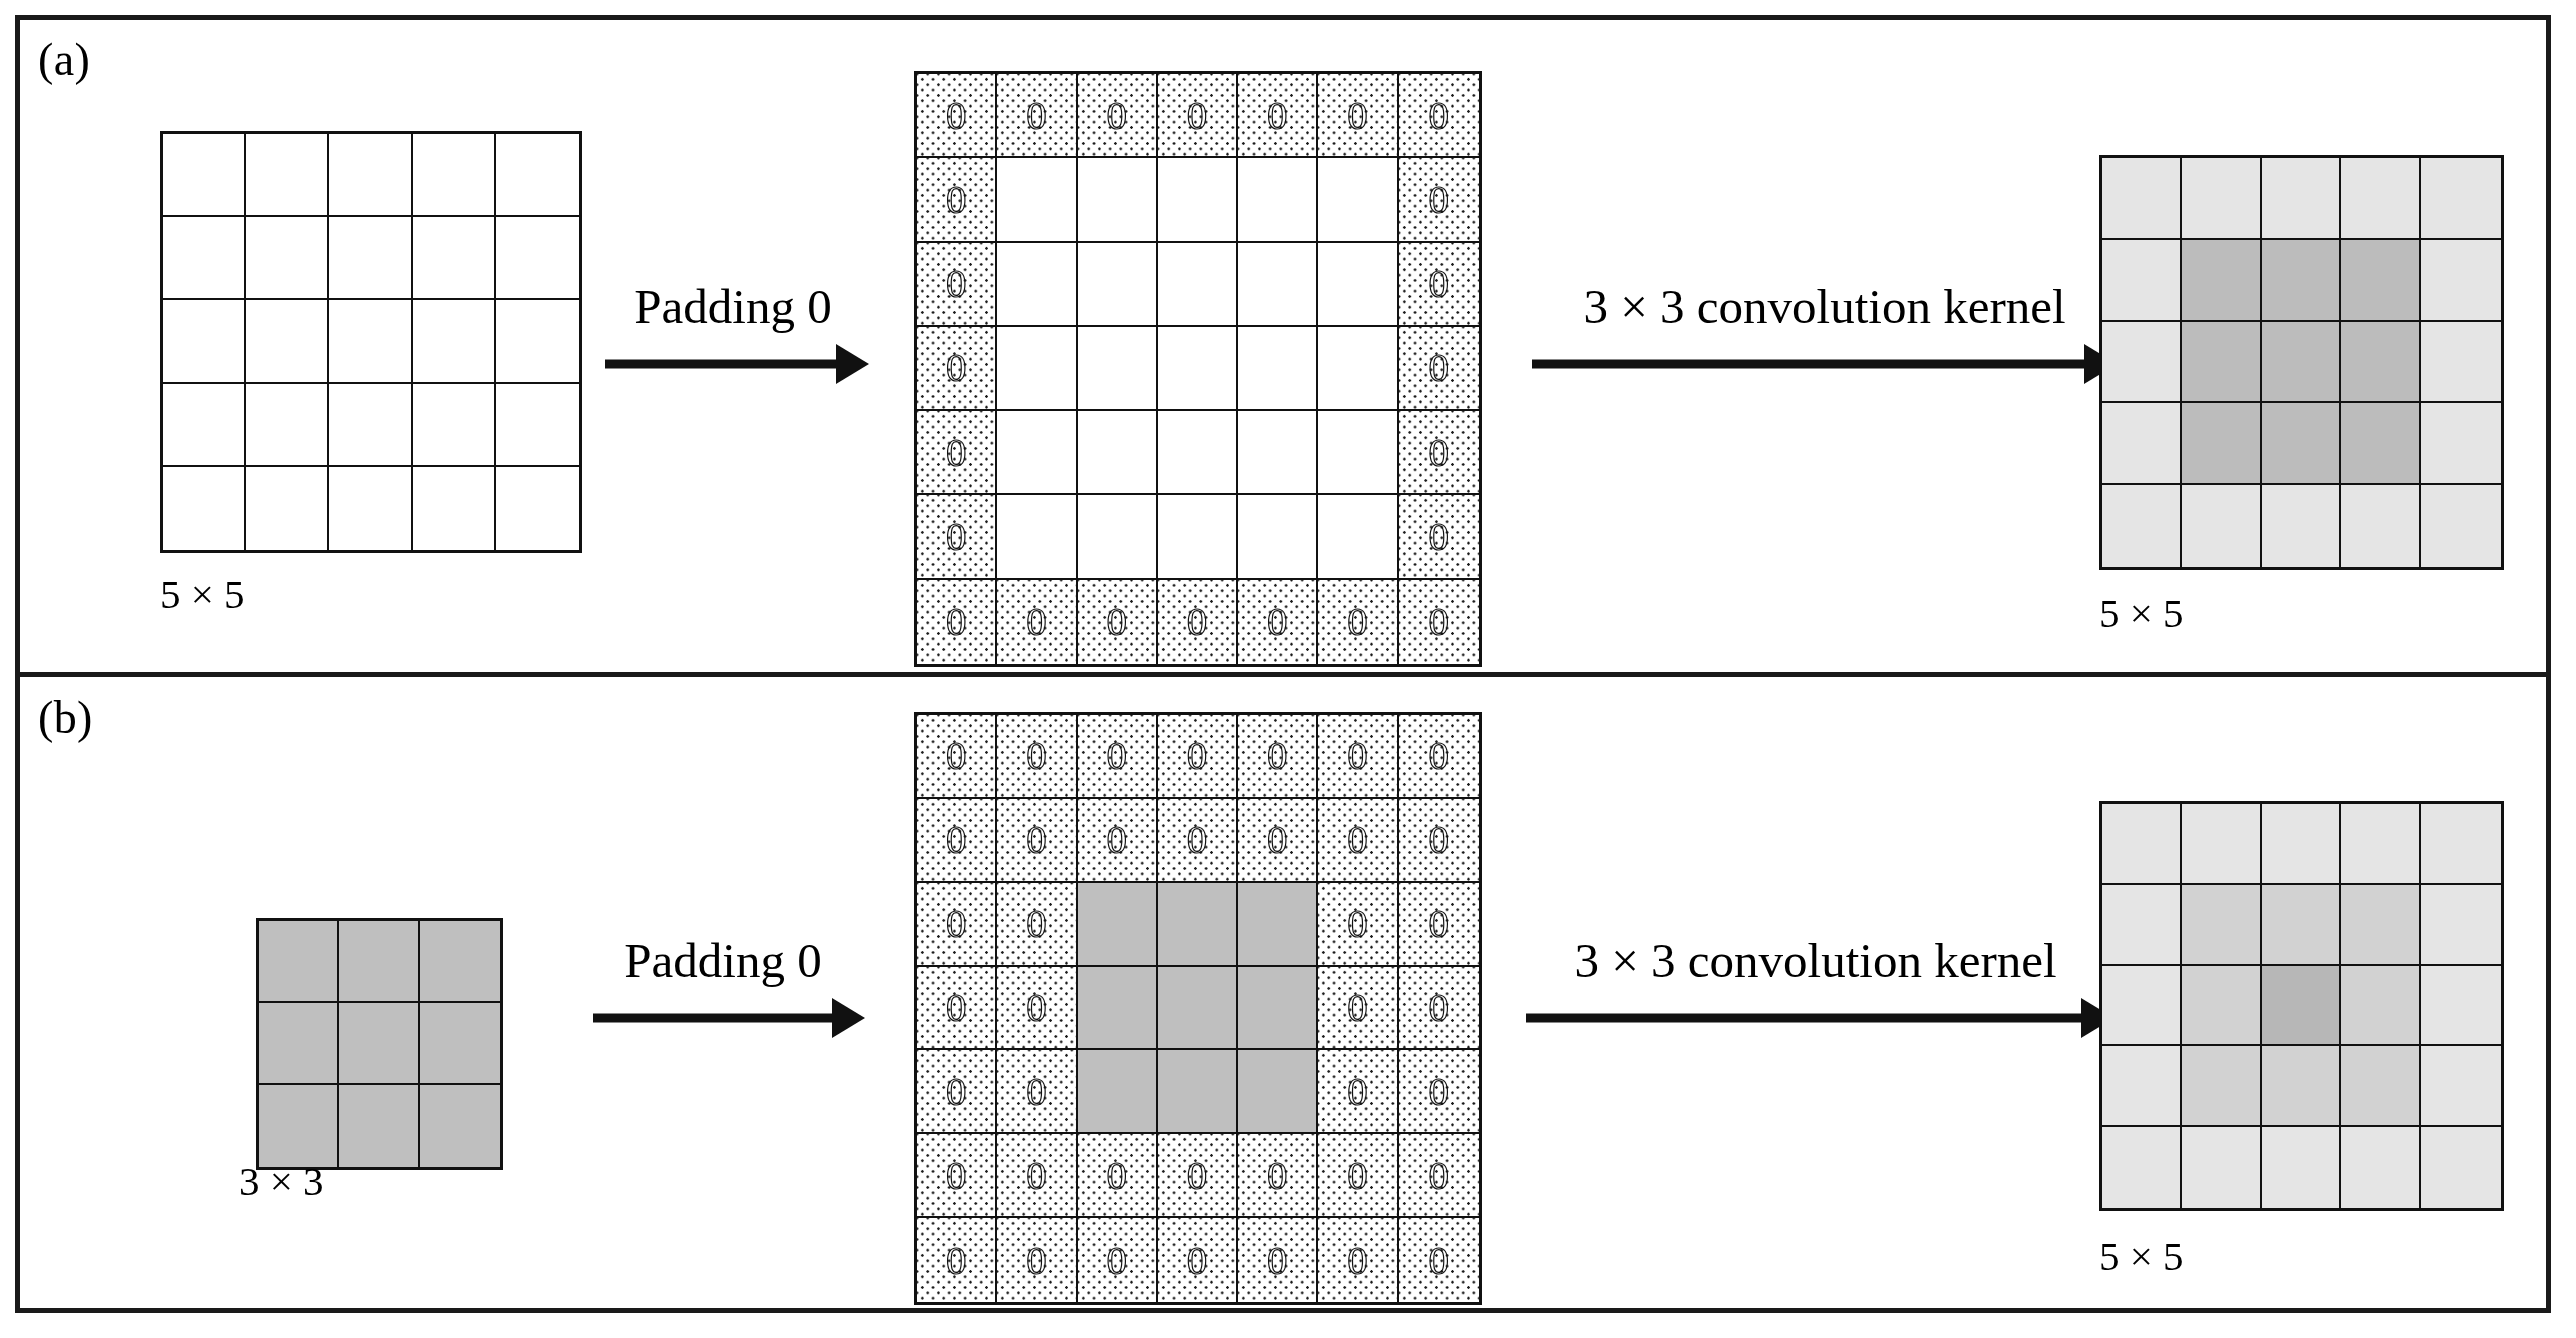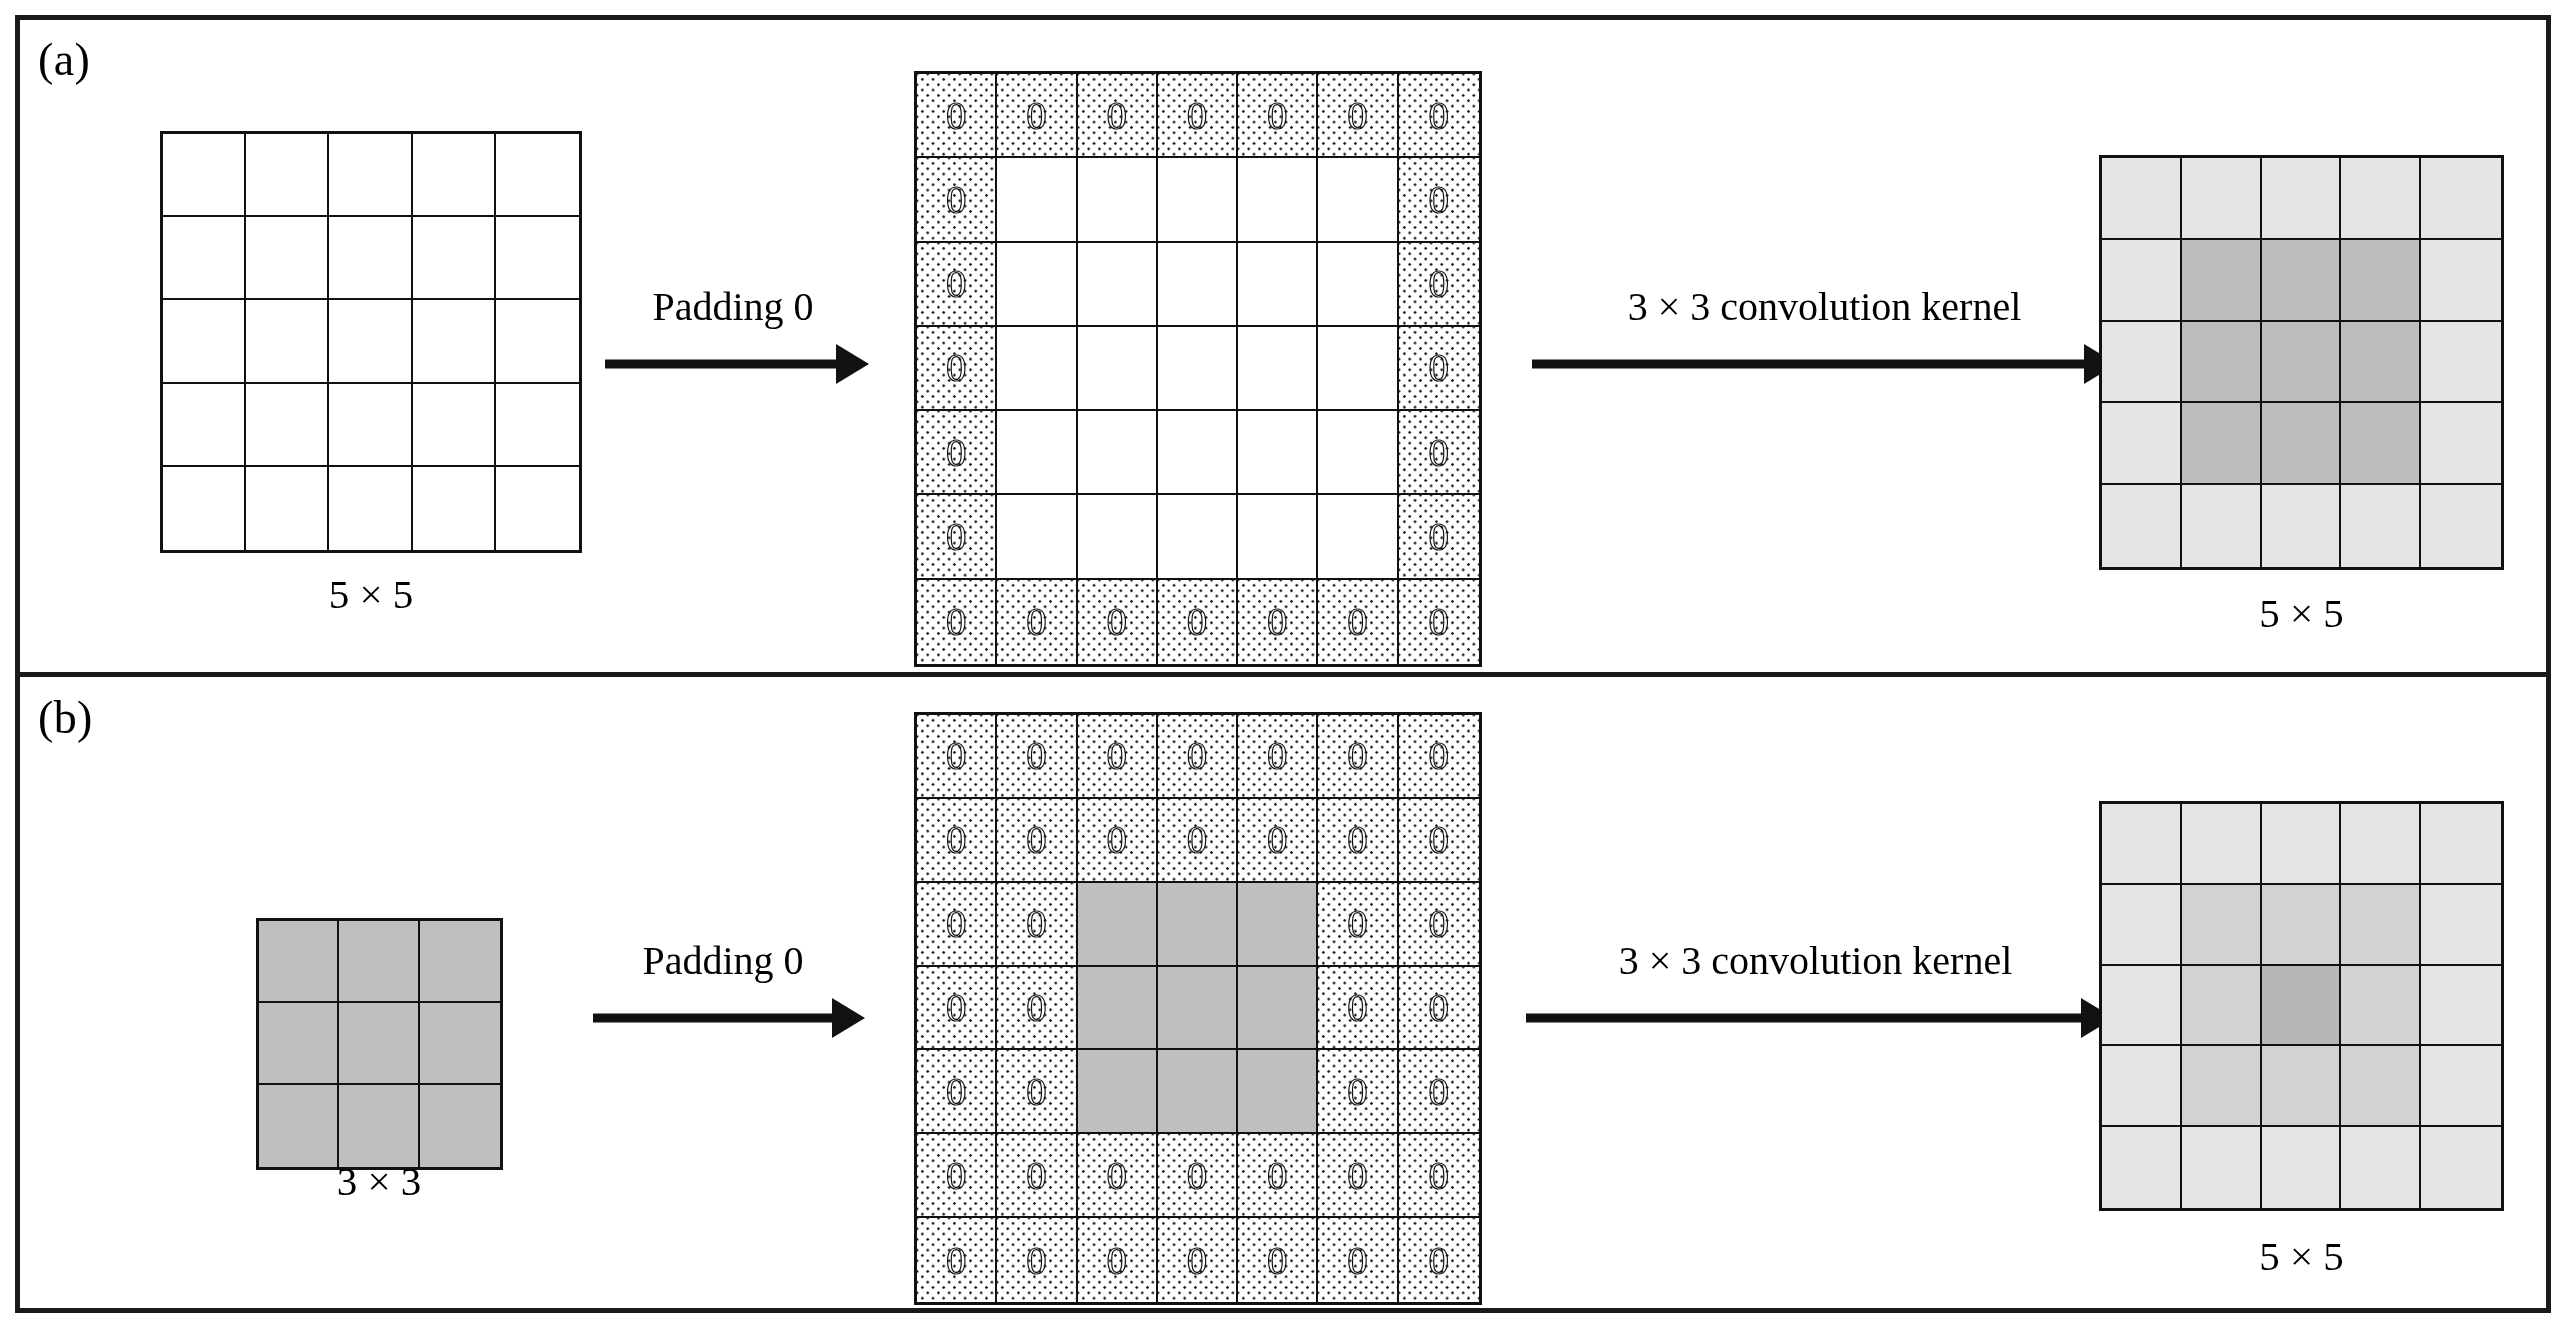--- a/index.html
+++ b/index.html
@@ -102,31 +102,31 @@
     top:50%;
     width:0;height:0;
     transform:translateY(-50%);
     border-top:20.6px solid transparent;
     border-bottom:20.6px solid transparent;
     border-left:33px solid #111;
   }
   .arrow-label{
     position:absolute;
     white-space:nowrap;
-    font-size:40px;
+    font-size:49px;
     line-height:43px;
     text-align:center;
   }
 
   .caption{
     position:absolute;
     white-space:nowrap;
     font-size:41px;
     line-height:41px;
-    text-align:center;
+    text-align:left;
   }
 </style>
 </head>
 <body>
 
 <div id="figure">
 
   <div class="panel" id="panel-a">
 
     <div class="panel-label" style="left:18px; top:16.5px;">(a)</div>

